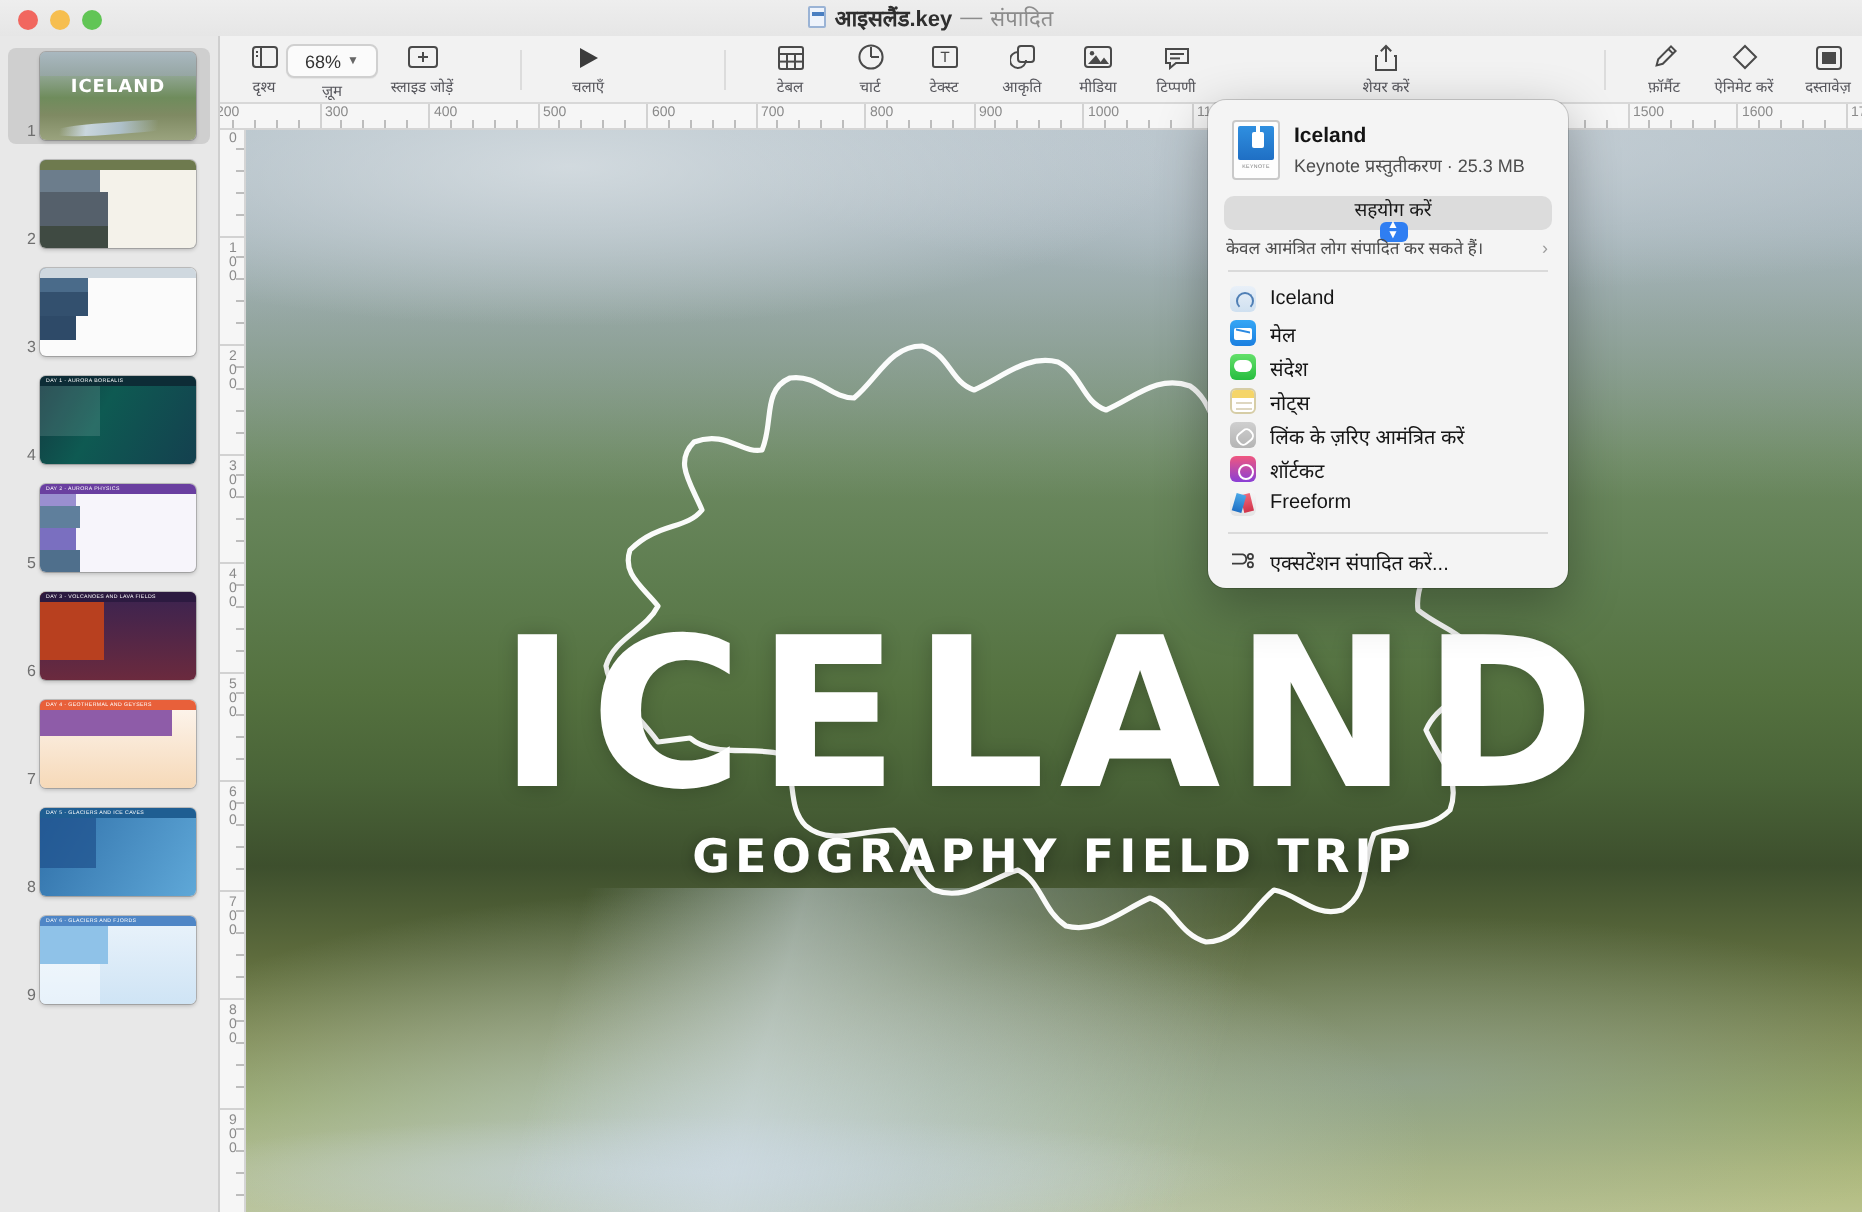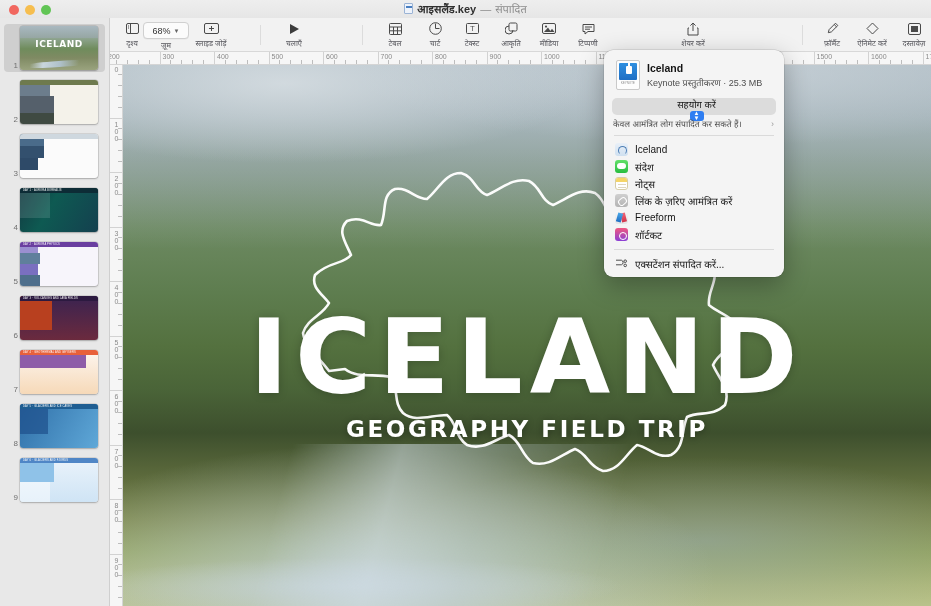--- a/index.html
+++ b/index.html
@@ -809,38 +809,42 @@
       <span class="pchev">›</span>
     </div>
 
     <div class="pop-div"></div>
     <div id="pop-list">
         <div class="pop-item">
           <span class="micon airdrop"></span>
           <span class="ilabel">Iceland</span>
         </div>
         <div class="pop-item">
+          <span class="micon mail"></span>
+          <span class="ilabel">मेल</span>
+        </div>
+        <div class="pop-item">
           <span class="micon messages"></span>
           <span class="ilabel">संदेश</span>
         </div>
         <div class="pop-item">
           <span class="micon notes"></span>
           <span class="ilabel">नोट्स</span>
         </div>
         <div class="pop-item">
           <span class="micon link"></span>
           <span class="ilabel">लिंक के ज़रिए आमंत्रित करें</span>
         </div>
         <div class="pop-item">
+          <span class="micon shortcuts"></span>
+          <span class="ilabel">शॉर्टकट</span>
+        </div>
+        <div class="pop-item">
           <span class="micon freeform"></span>
           <span class="ilabel">Freeform</span>
-        </div>
-        <div class="pop-item">
-          <span class="micon shortcuts"></span>
-          <span class="ilabel">शॉर्टकट</span>
         </div>
       </div>
     <div class="pop-div"></div>
     <div id="pop-footer">
         <div class="pop-item">
           <span class="gicon">
             <svg width="13" height="11" viewBox="0 0 13 11">
               <path d="M1 2.2 h5.4 a2.4 2.4 0 0 1 0 4.6 h-5.4" fill="none" stroke="#3c3c3c" stroke-width="0.9"></path>
               <circle cx="10.2" cy="3.2" r="1.3" fill="none" stroke="#3c3c3c" stroke-width="0.9"></circle>
               <circle cx="10.2" cy="7.4" r="1.3" fill="none" stroke="#3c3c3c" stroke-width="0.9"></circle>

